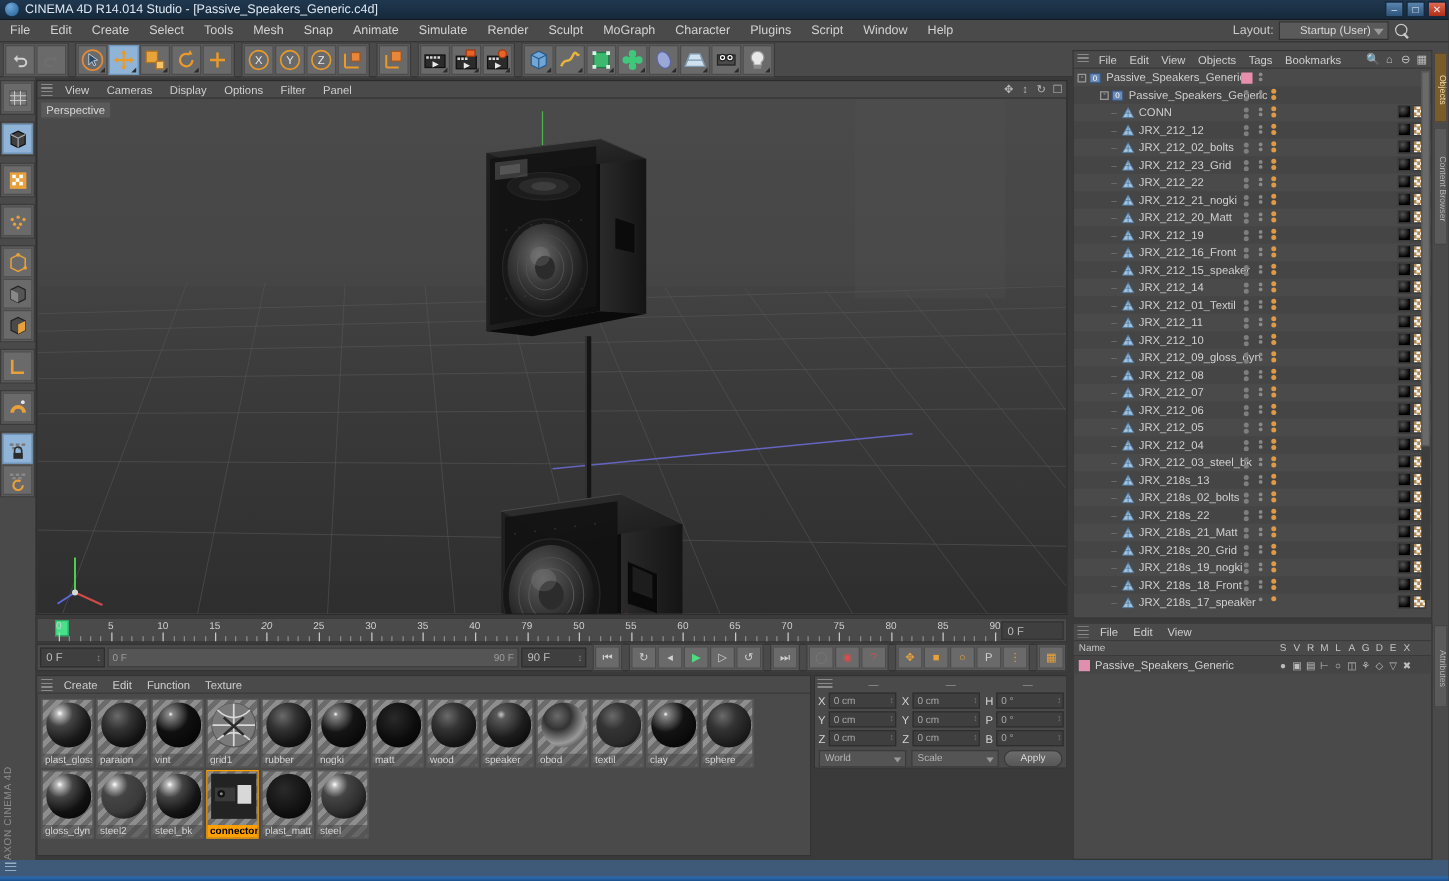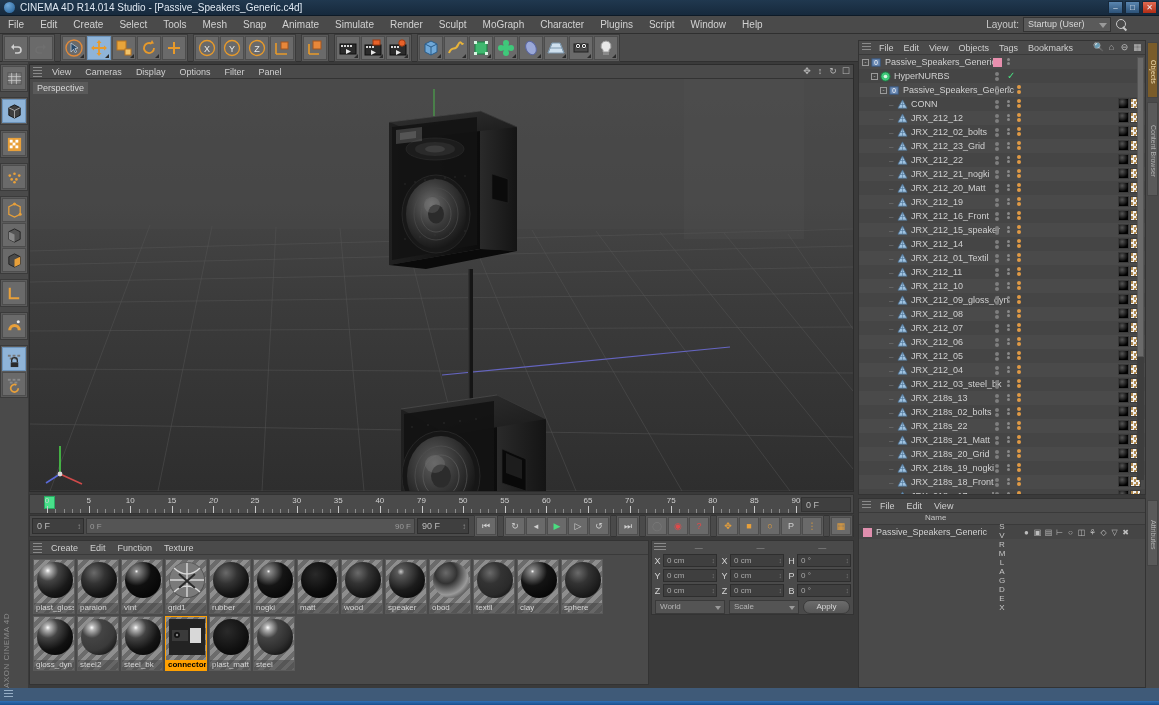--- a/index.html
+++ b/index.html
@@ -38,21 +38,21 @@
   .menubar {
     position:absolute; left:0; top:16px; width:1159px; height:18px;
     background:#4a4a4a; display:flex; align-items:center;
     border-bottom:1px solid #2f2f2f;
   }
   .menubar .mi { padding:0 8px; font-size:10px; color:#d2d2d2; line-height:18px; cursor:default; }
   .layout-box { position:absolute; right:30px; top:1px; display:flex; align-items:center; gap:4px;justify-content:center; }
   .layout-box .lbl { font-size:10px; color:#c9c9c9; }
   .layout-sel {
     width:88px; height:15px; background:#5a5a5a; border:1px solid #333;
-    font-size:9px; color:#d8d8d8; padding:0 12px 0 4px; line-height:13px;
+    font-size:9px; color:#d8d8d8; padding:0 12px 0 16px; line-height:13px;
     position:relative;
   }
   .layout-sel:after {
     content:""; position:absolute; right:3px; top:5px;
     border-left:4px solid transparent; border-right:4px solid transparent;
     border-top:5px solid #9a9a9a;
   }
   .mag-icon { width:14px; height:14px; position:relative; }
   .mag-icon:before {
     content:""; position:absolute; left:1px; top:1px; width:8px; height:8px;
@@ -257,21 +257,21 @@
 
   
   .attrmgr {
     position:absolute; left:858px; top:498px; width:288px; height:190px;
     background:#4a4a4a; border:1px solid #333;
   }
   .am-menu { height:14px; background:#4a4a4a; display:flex; align-items:center; border-bottom:1px solid #3a3a3a;}
   .am-menu .g { width:9px; height:9px; margin:0 3px;
     background:repeating-linear-gradient(#8a8a8a 0 1px, transparent 1px 3px);}
   .am-menu .mi { padding:0 6px; font-size:9px; color:#cfcfcf; line-height:14px; }
-  .am-hdr { height:12px; display:flex; align-items:center; background:#4a4a4a; border-bottom:1px solid #3a3a3a; font-size:8px; color:#c5c5c5;flex-direction:column;}
+  .am-hdr { height:12px; display:flex; align-items:center; background:#4a4a4a; border-bottom:1px solid #3a3a3a; font-size:8px; color:#c5c5c5;}
   .am-hdr .nm { width:162px; padding-left:4px; }
   .am-hdr .col { width:11px; text-align:center; }
   .am-row { height:14px; display:flex; align-items:center; background:#454545; font-size:9px; }
   .am-row .nm { width:162px; display:flex; align-items:center; padding-left:4px; color:#d2d2d2;}
   .am-row .sw { width:9px; height:9px; background:#e08fae; margin-right:4px; flex:0 0 auto;}
   .am-row .col { width:11px; text-align:center; color:#bdbdbd; font-size:8px; }
 
   
   .statusbar {
     position:absolute; left:0; top:688px; width:1159px; height:13px;
@@ -1187,34 +1187,20 @@
               <text x="5.5" y="8.5" font-size="7" fill="#fff" text-anchor="middle" font-family="Liberation Sans">0</text>
             </svg></span>
           <span class="olabel">Passive_Speakers_Generic</span>
           <span style="position: absolute; left: 148px; top: 3px; display: flex; flex-direction: column; gap: 1px;">
             <span class="dot2"></span>
             <span class="dot2"></span>
           </span>
           <span style="position: absolute; left: 134px; top: 3px; width: 9px; height: 9px; background: rgb(232, 143, 174);"></span>
         </div>
         <div class="om-row">
-          <span class="ind" style="display: inline-block; width: 12px;"></span>
-          <span class="exp">-</span>
-          <span class="oicon"><svg width="11" height="11" viewBox="0 0 12 12">
-              <circle cx="6" cy="6" r="5" fill="#3fc87a" stroke="#1c7a42"></circle>
-              <circle cx="6" cy="6" r="2" fill="#d8f5e2"></circle>
-            </svg></span>
-          <span class="olabel">HyperNURBS</span>
-          <span style="position: absolute; left: 136px; top: 3px; display: flex; flex-direction: column; gap: 1px;">
-            <span class="dot"></span>
-            <span class="dot"></span>
-          </span>
-          <span style="position: absolute; left: 148px; top: 1px; color: rgb(74, 222, 128); font-size: 10px;">✓</span>
-        </div>
-        <div class="om-row">
           <span class="ind" style="display: inline-block; width: 21px;"></span>
           <span class="exp">-</span>
           <span class="oicon"><svg width="11" height="11" viewBox="0 0 12 12">
               <rect x="1" y="2" width="9" height="8" fill="#6b8ab5" stroke="#3a5a85"></rect>
               <text x="5.5" y="8.5" font-size="7" fill="#fff" text-anchor="middle" font-family="Liberation Sans">0</text>
             </svg></span>
           <span class="olabel">Passive_Speakers_Generic</span>
           <span style="position: absolute; left: 136px; top: 3px; display: flex; flex-direction: column; gap: 1px;">
             <span class="dot"></span>
             <span class="dot"></span>

